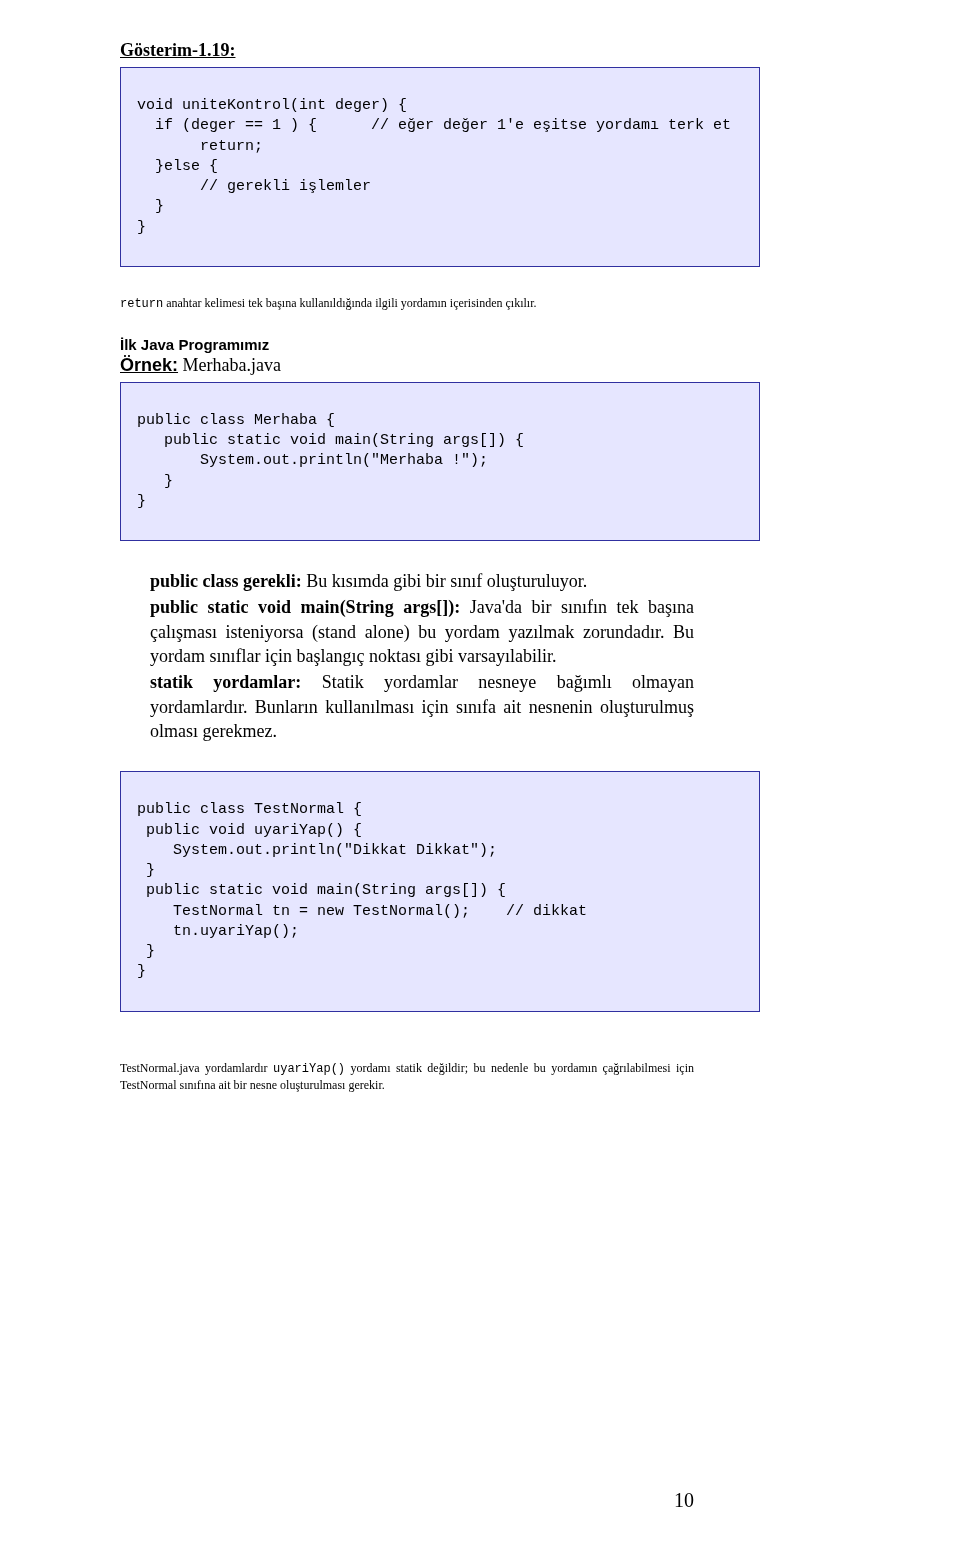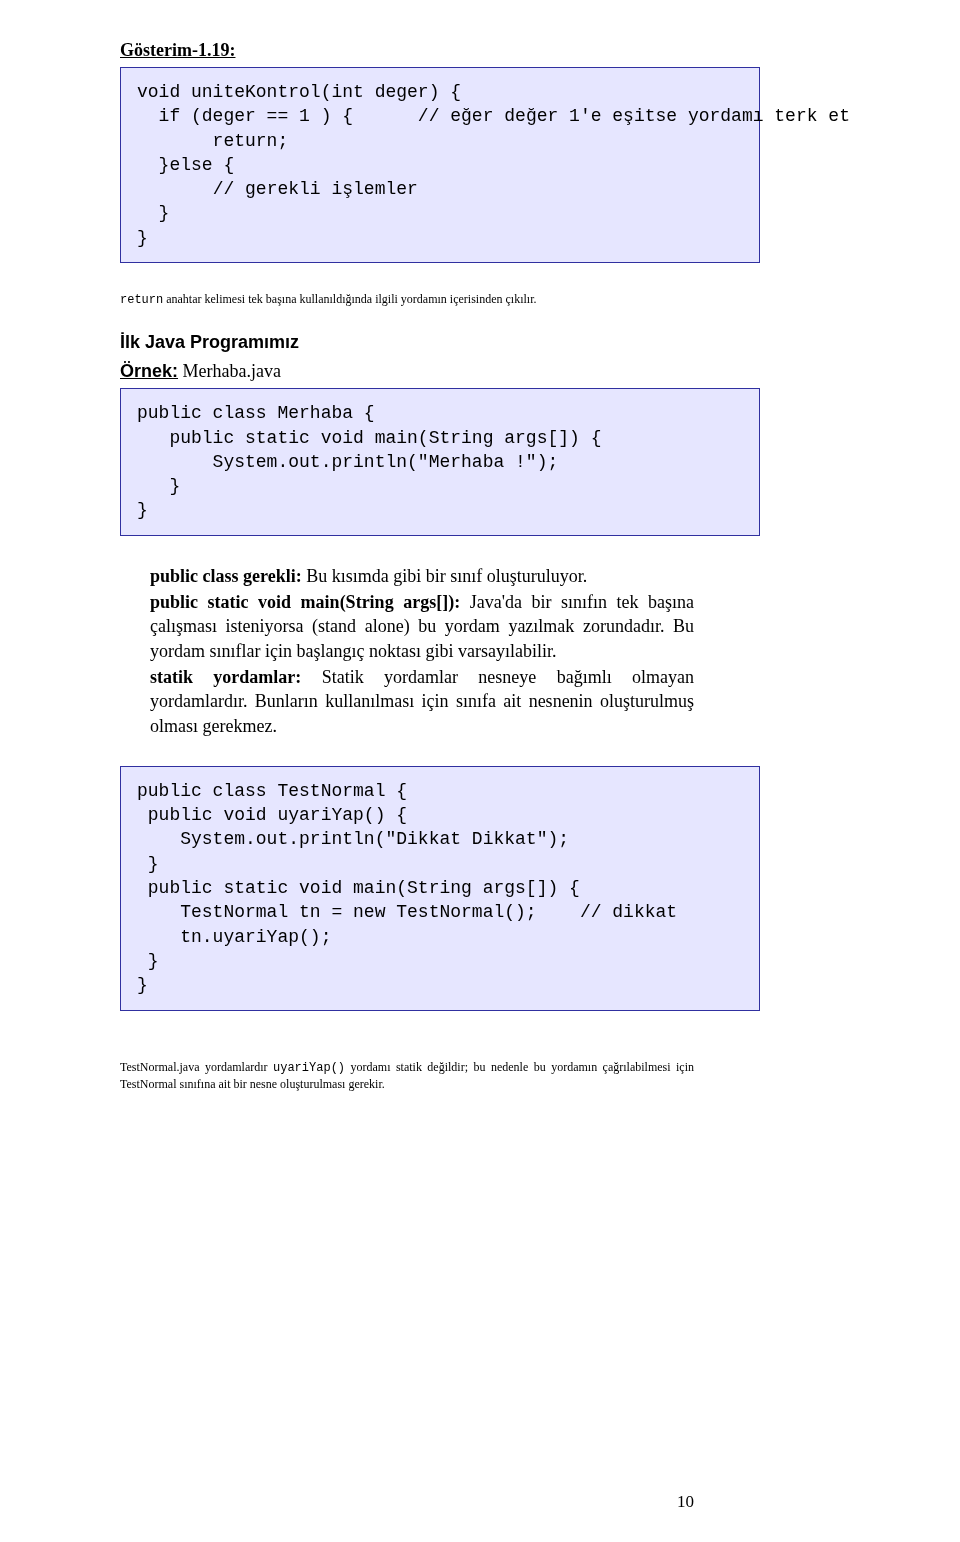--- a/index.html
+++ b/index.html
@@ -19,44 +19,44 @@
   }
   .heading {
     font-weight: bold;
     text-decoration: underline;
     font-size: 18px;
     margin-bottom: 6px;
   }
   .code-box {
     border: 1.5px solid #3030a0;
     background: #e6e6ff;
-    padding: 12px 16px;
+    padding: 28px 16px;
     font-family: "Courier New", Courier, monospace;
-    font-size: 18px;
+    font-size: 15px;
     line-height: 1.35;
     white-space: pre;
     margin-bottom: 28px;
     width: 640px;
     box-sizing: border-box;
   }
   .code-box pre, .code-box span {
     font-family: "Courier New", Courier, monospace;
   }
   .code-line { font-family: "Courier New", Courier, monospace; }
   .code-comment-serif { font-family: "Times New Roman", Times, serif; }
   .para {
     font-size: 12px;
     line-height: 1.35;
     margin: 0 0 24px 0;
     text-align: justify;
   }
   .section-title {
     font-weight: bold;
-    font-size: 18px;
-    margin-bottom: 8px;
+    font-size: 15px;
+    margin-bottom: 2px;
     font-family: Arial, Helvetica, sans-serif;
   }
   .example-label {
     font-size: 18px;
     margin-bottom: 6px;
   }
   .example-label .label {
     font-weight: bold;
     text-decoration: underline;
     font-family: Arial, Helvetica, sans-serif;
@@ -70,21 +70,21 @@
     line-height: 1.35;
     margin: 0 0 2px 0;
     text-align: justify;
   }
   .bold { font-weight: bold; }
   .mono-inline { font-family: "Courier New", Courier, monospace; }
   .page-number {
     position: absolute;
     bottom: 30px;
     right: 120px;
-    font-size: 17px;
+    font-size: 20px;
   }
   .spacer { height: 20px; }
 </style>
 </head>
 <body>
 
 <div class="page">
 
   <div class="heading">Gösterim-1.19:</div>
 

